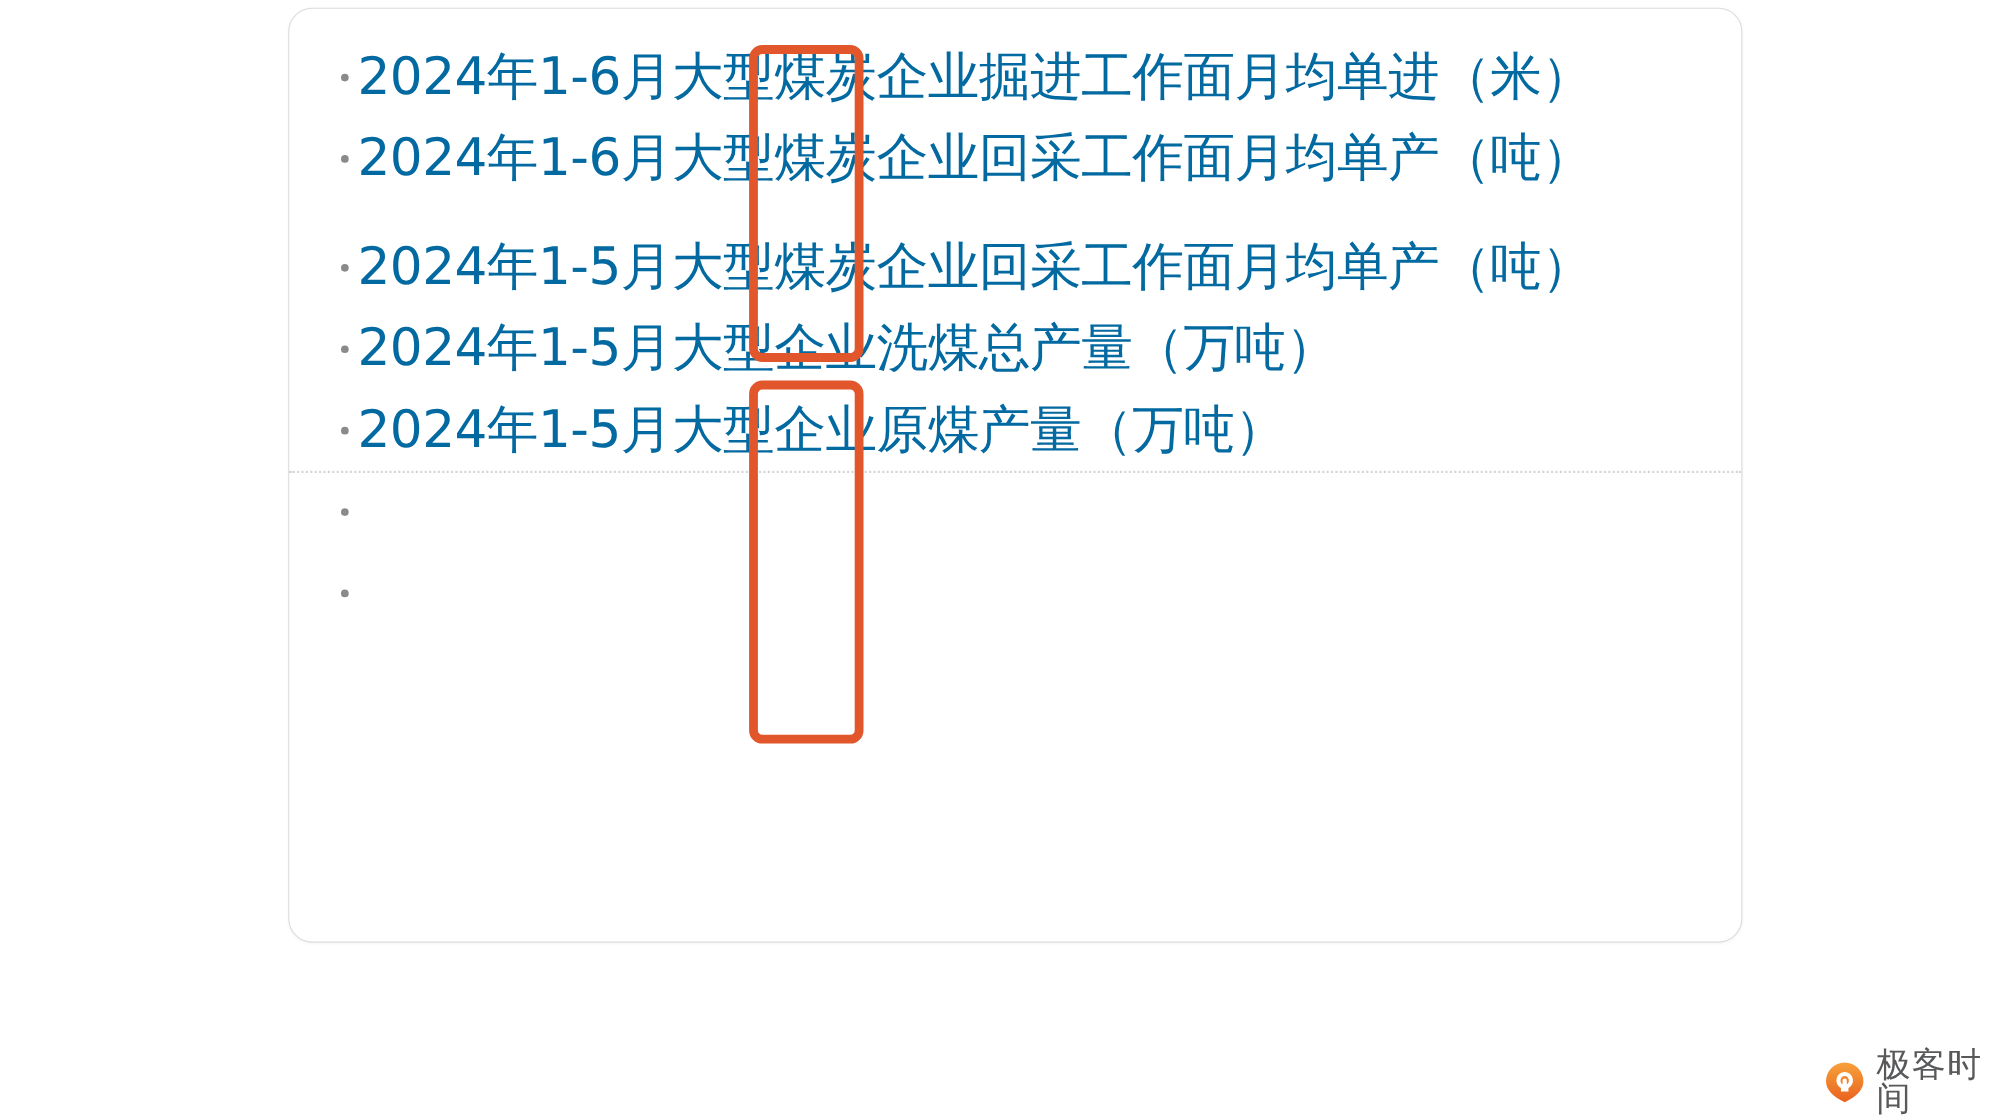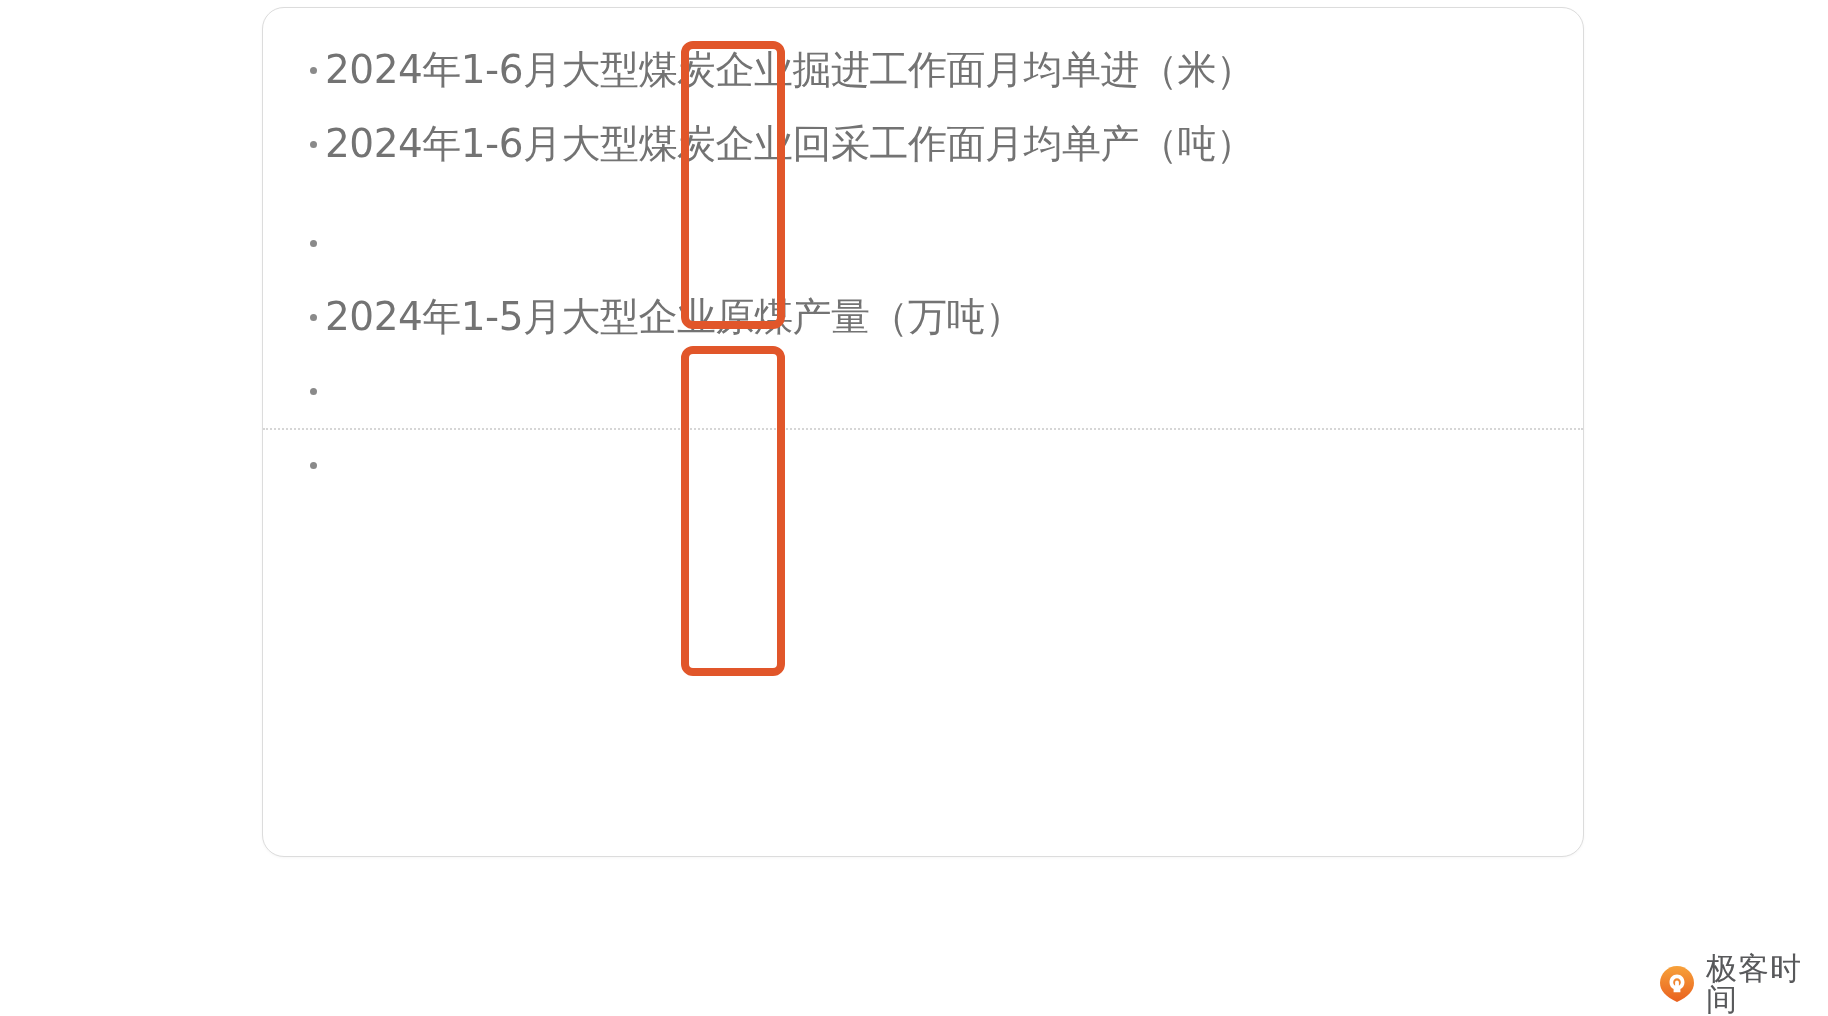--- a/index.html
+++ b/index.html
@@ -56,23 +56,23 @@
     width: 7px;
     height: 7px;
     border-radius: 50%;
     background: #8a8a8a;
     flex: 0 0 auto;
     margin-right: 8px;
     margin-top: 2px;
   }
 
   .rowtext {
-    font-size: 39px;
+    font-size: 47px;
     line-height: 1;
-    color: #737373;
+    color: #0369a1;
     letter-spacing: -0.5px;
     font-family: "DejaVu Sans", "Liberation Sans", sans-serif;
     font-weight: 400;
   }
 
   
   #divider {
     position: absolute;
     left: 0;
     top: 420px;
@@ -141,22 +141,27 @@
     <div class="row">
       <span class="bullet"></span>
       <span class="rowtext">2024年1-6月大型煤炭企业回采工作面月均单产（吨）</span>
     </div>
 
 
 
 
     <div class="row after-divider">
       <span class="bullet"></span>
+      <span class="rowtext">2024年1-5月大型煤炭企业回采工作面月均单产（吨）</span>
     </div>
 
+    <div class="row">
+      <span class="bullet"></span>
+      <span class="rowtext">2024年1-5月大型企业洗煤总产量（万吨）</span>
+    </div>
 
     <div class="row">
       <span class="bullet"></span>
       <span class="rowtext">2024年1-5月大型企业原煤产量（万吨）</span>
     </div>
 
     <div class="row">
       <span class="bullet"></span>
     </div>
 

